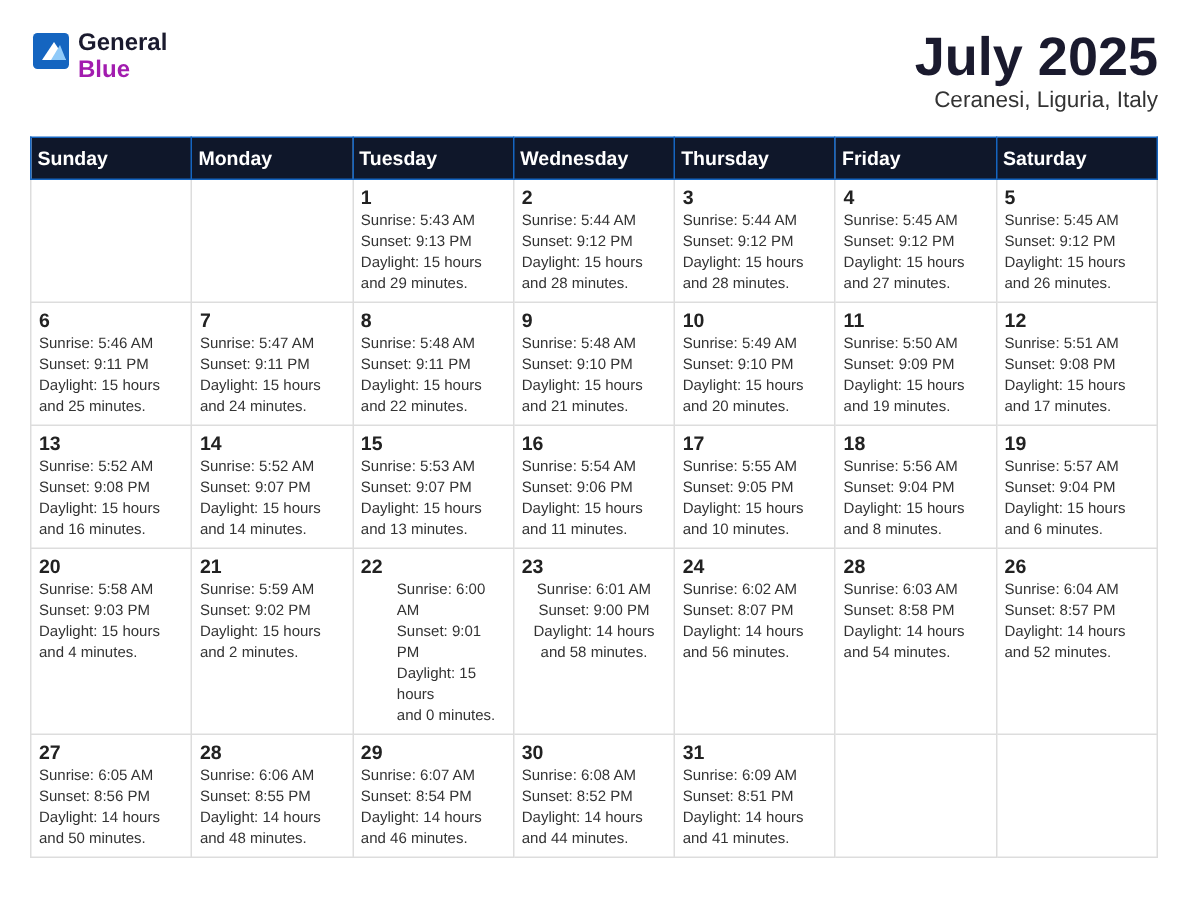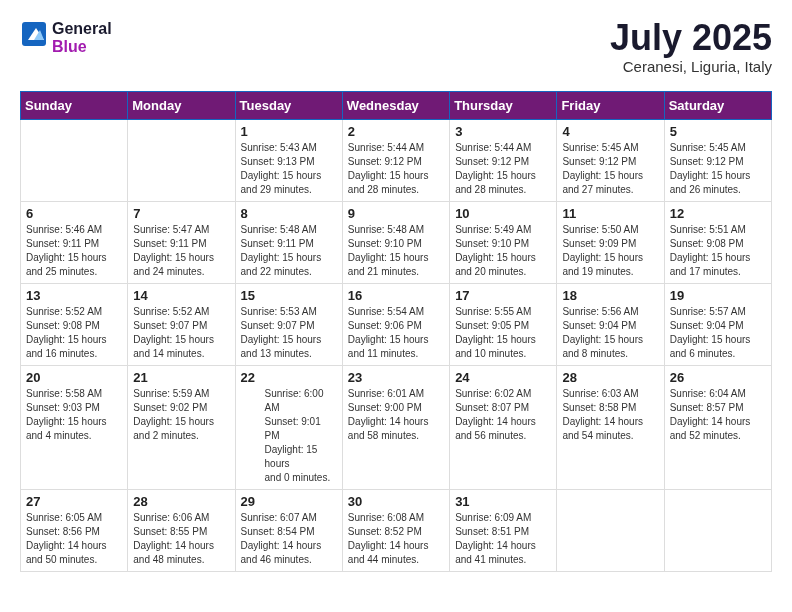--- a/index.html
+++ b/index.html
@@ -37,21 +37,21 @@
       font-size: 15px;
       color: #333;
       margin-top: 2px;
     }
     .calendar {
       width: 100%;
       border-collapse: collapse;
       border: 1px solid #ccc;
     }
     .calendar th {
-      background: #701a75;
+      background: #0f172a;
       color: #fff;
       font-size: 13px;
       font-weight: bold;
       padding: 6px 4px;
       text-align: left;
       border: 1px solid #1565c0;
     }
     .calendar td {
       vertical-align: top;
       padding: 4px 5px;
@@ -265,21 +265,21 @@
         </td>
         <td>
           <span class="day-num">22</span>
           <div class="day-info" style="white-space: pre-line; margin-left: 24px;">Sunrise: 6:00 AM
 Sunset: 9:01 PM
 Daylight: 15 hours
 and 0 minutes.</div>
         </td>
         <td>
           <span class="day-num">23</span>
-          <div class="day-info" style="white-space: pre-line;">Sunrise: 6:01 AM
+          <div class="day-info" style="white-space: pre-line; text-align: center;">Sunrise: 6:01 AM
 Sunset: 9:00 PM
 Daylight: 14 hours
 and 58 minutes.</div>
         </td>
         <td>
           <span class="day-num">24</span>
           <div class="day-info" style="white-space: pre-line;">Sunrise: 6:02 AM
 Sunset: 8:07 PM
 Daylight: 14 hours
 and 56 minutes.</div>

